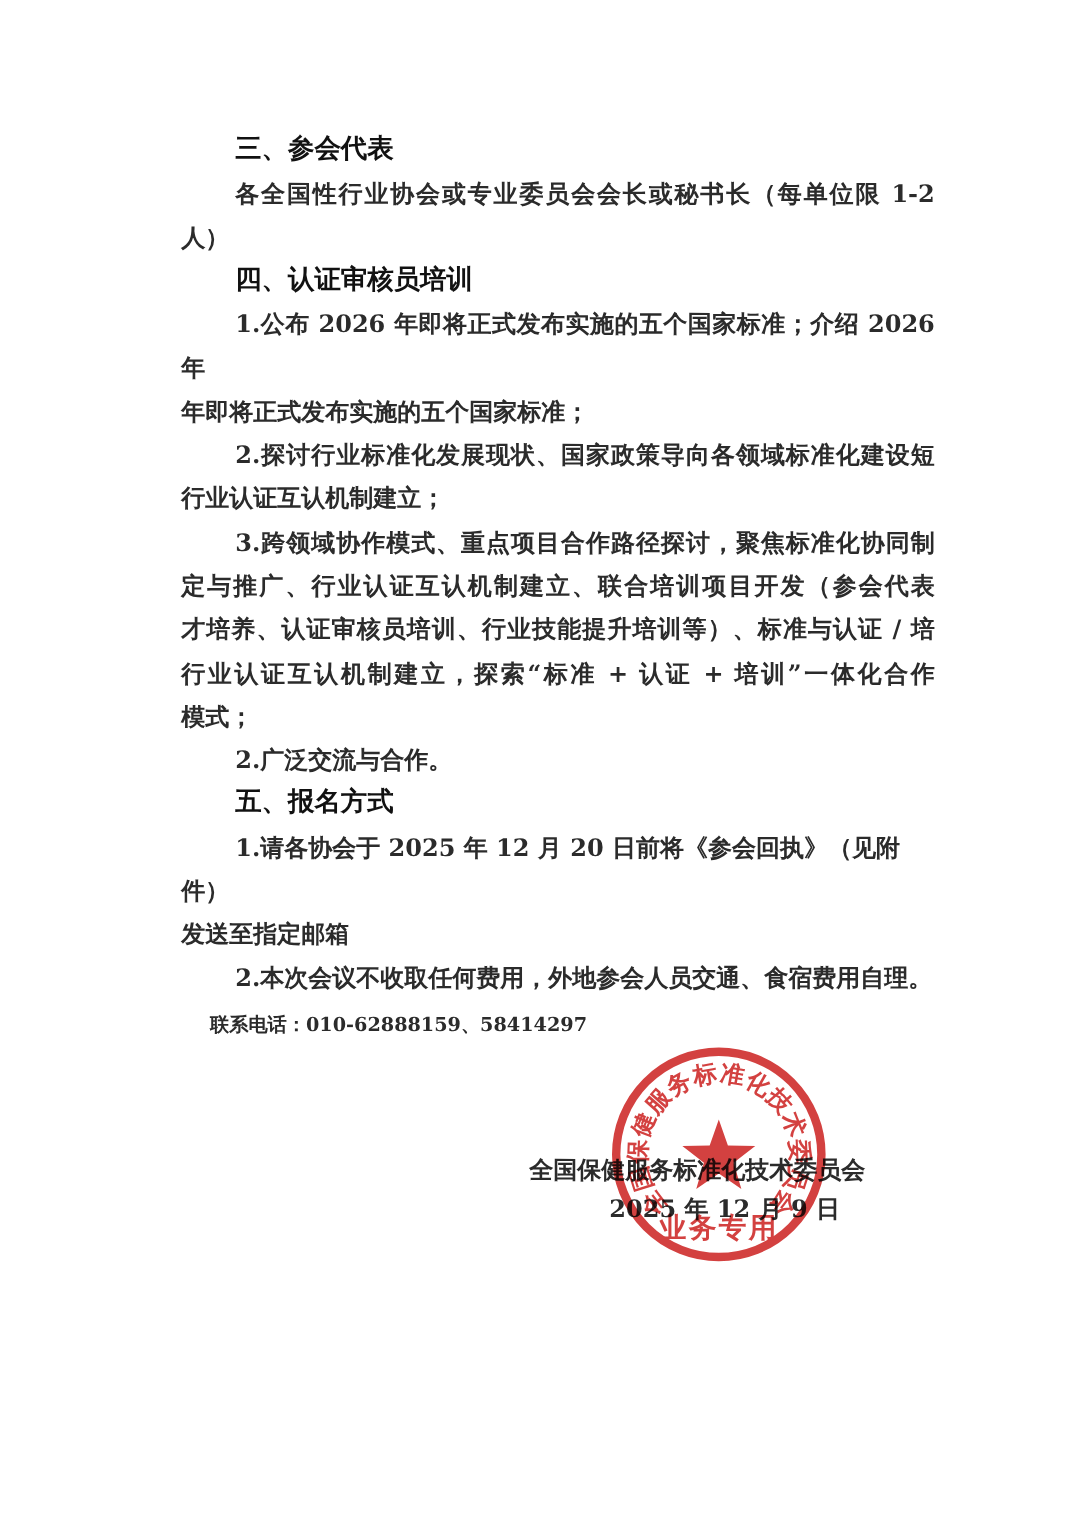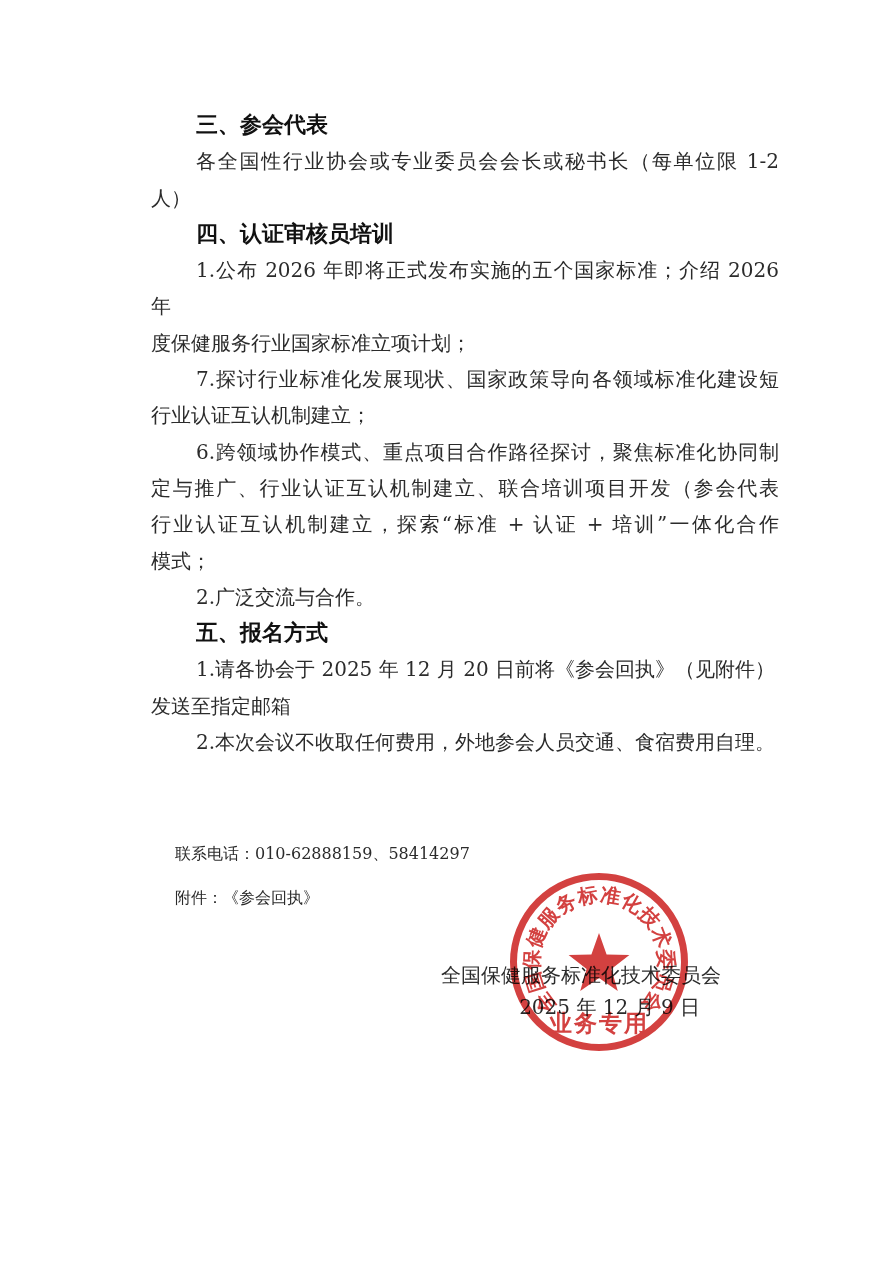--- a/index.html
+++ b/index.html
@@ -12,20 +12,21 @@
     font-family:"DejaVu Serif","Liberation Serif",serif;
     color:#2b2b2b;
   }
   .doc-body{
     position:absolute;left:130px;top:107px;width:628px;
     font-size:20px;line-height:36.3px;margin-left:21px;
   }
   .line{
     white-space:pre-wrap;
     text-align:left;
+    font-weight:bold;
   }
   .line.indent{text-indent:45px;}
   .line.justify{text-align:justify;text-align-last:justify;text-justify:inter-character;}
   .line.heading{
     font-family:"DejaVu Sans","Liberation Sans",sans-serif;
     font-weight:bold;font-size:22px;color:#111;
   }
   .contact-block{
     position:absolute;left:130px;top:832px;width:628px;
     font-size:16px;line-height:44px;
@@ -54,37 +55,37 @@
 <body>
 
 <div class="page" data-name="document-page">
 
   <div class="doc-body" data-name="document-body">
       <div class="line heading indent" data-name="section-heading">三、参会代表</div>
       <div class="line indent justify" data-name="doc-line">各全国性行业协会或专业委员会会长或秘书长（每单位限 1-2</div>
       <div class="line" data-name="doc-line">人）</div>
       <div class="line heading indent" data-name="section-heading">四、认证审核员培训</div>
       <div class="line indent justify" data-name="doc-line">1.公布 2026 年即将正式发布实施的五个国家标准；介绍 2026 年</div>
-      <div class="line" data-name="doc-line">度保健服务行业国家标准立项计划；</div>
-      <div class="line indent justify" data-name="doc-line">7.探讨行业标准化发展现状、国家政策导向各领域标准化建设短</div>
+      <div class="line" data-name="doc-line">年即将正式发布实施的五个国家标准；</div>
+      <div class="line indent justify" data-name="doc-line">2.探讨行业标准化发展现状、国家政策导向各领域标准化建设短</div>
       <div class="line" data-name="doc-line">行业认证互认机制建立；</div>
-      <div class="line indent justify" data-name="doc-line">6.跨领域协作模式、重点项目合作路径探讨，聚焦标准化协同制</div>
+      <div class="line indent justify" data-name="doc-line">3.跨领域协作模式、重点项目合作路径探讨，聚焦标准化协同制</div>
       <div class="line justify" data-name="doc-line">定与推广、行业认证互认机制建立、联合培训项目开发（参会代表</div>
+      <div class="line justify" data-name="doc-line">才培养、认证审核员培训、行业技能提升培训等）、标准与认证 / 培</div>
       <div class="line justify" data-name="doc-line">行业认证互认机制建立，探索“标准 + 认证 + 培训”一体化合作</div>
       <div class="line" data-name="doc-line">模式；</div>
       <div class="line indent" data-name="doc-line">2.广泛交流与合作。</div>
       <div class="line heading indent" data-name="section-heading">五、报名方式</div>
       <div class="line indent" data-name="doc-line">1.请各协会于 2025 年 12 月 20 日前将《参会回执》（见附件）</div>
       <div class="line" data-name="doc-line">发送至指定邮箱</div>
       <div class="line indent" data-name="doc-line">2.本次会议不收取任何费用，外地参会人员交通、食宿费用自理。</div>
     </div>
 
   <div class="contact-block" data-name="contact-block">
     <div class="line indent" data-name="contact-phone-line">联系电话：010-62888159、58414297</div>
-    <div class="line indent" data-name="contact-attachment-line">附件：《参会回执》</div>
   </div>
 
   <div class="signature-block" data-name="signature-block">
     <div class="line sig-org" data-name="signature-organization">全国保健服务标准化技术委员会</div>
     <div class="line sig-date" data-name="signature-date">2025 年 12 月 9 日</div>
   </div>
 
   <svg class="seal" data-name="official-seal" width="180" height="180" viewBox="-90 -90 180 180">
     <circle data-name="seal-ring" cx="0" cy="0" r="85.5" fill="none" stroke="#d0302f" stroke-width="7"></circle>
     <polygon data-name="seal-star-icon" fill="#d0302f" transform="translate(0,3)" points="0,-32 7.6,-10.5 30.4,-9.9 12.4,4.0 18.8,25.9 0,13 -18.8,25.9 -12.4,4.0 -30.4,-9.9 -7.6,-10.5"></polygon>

